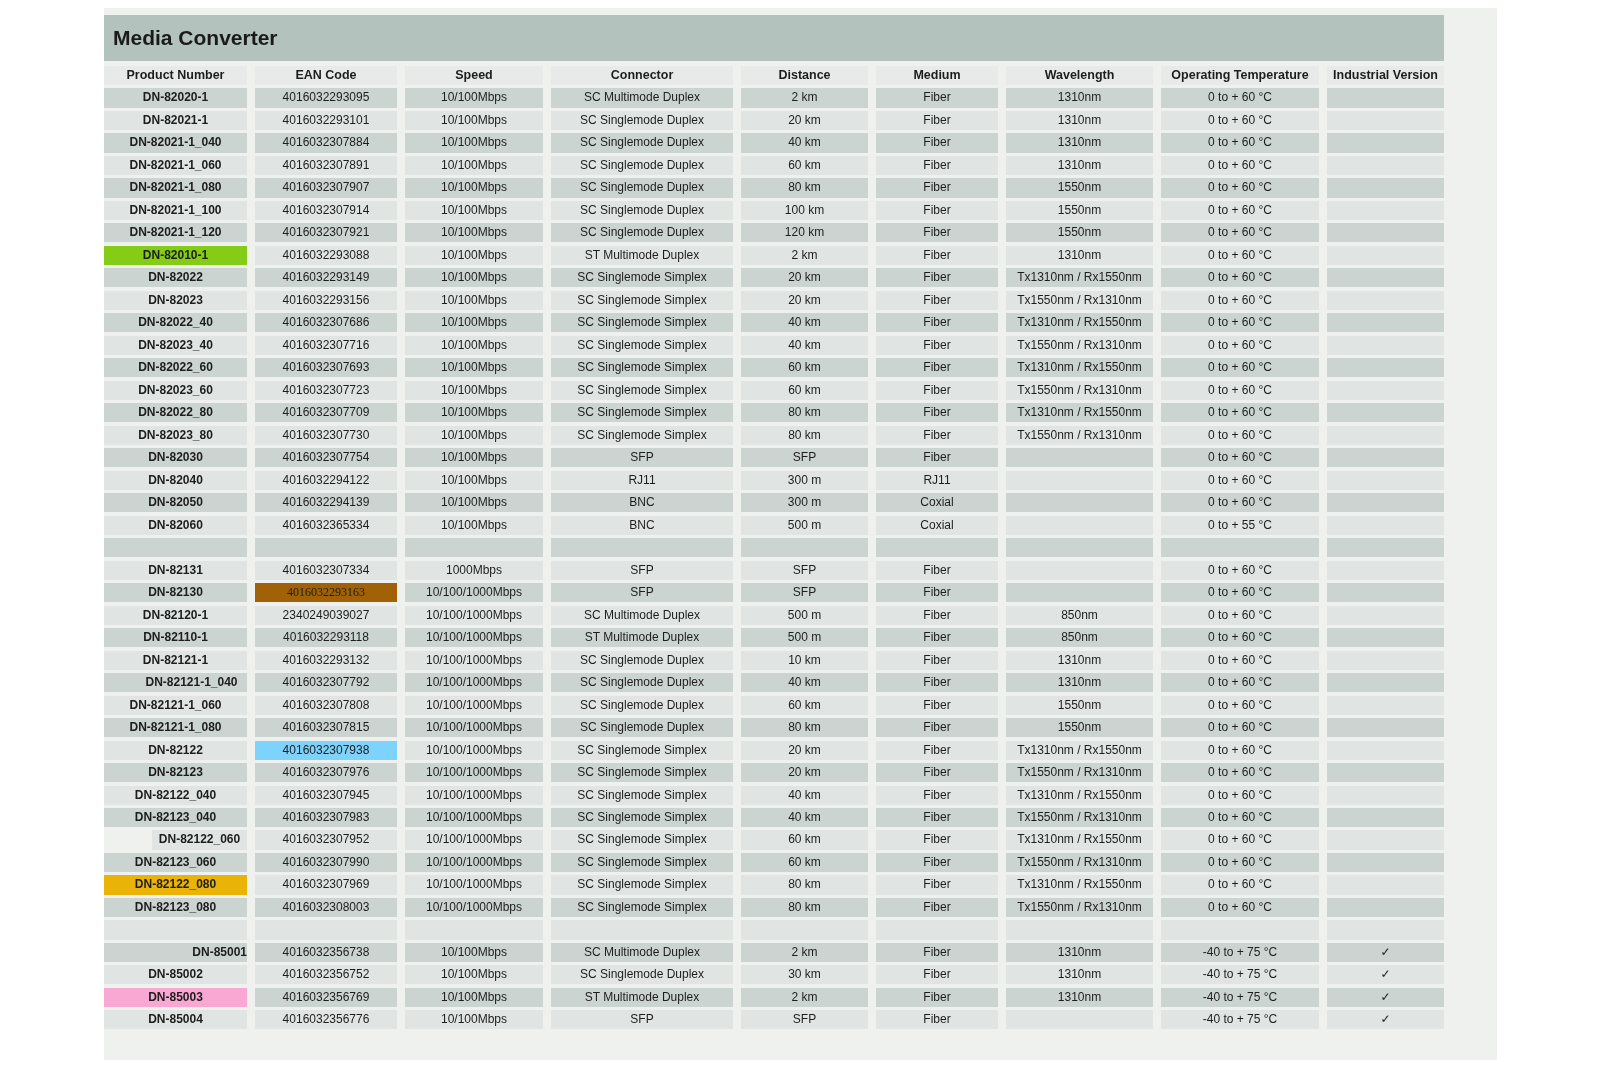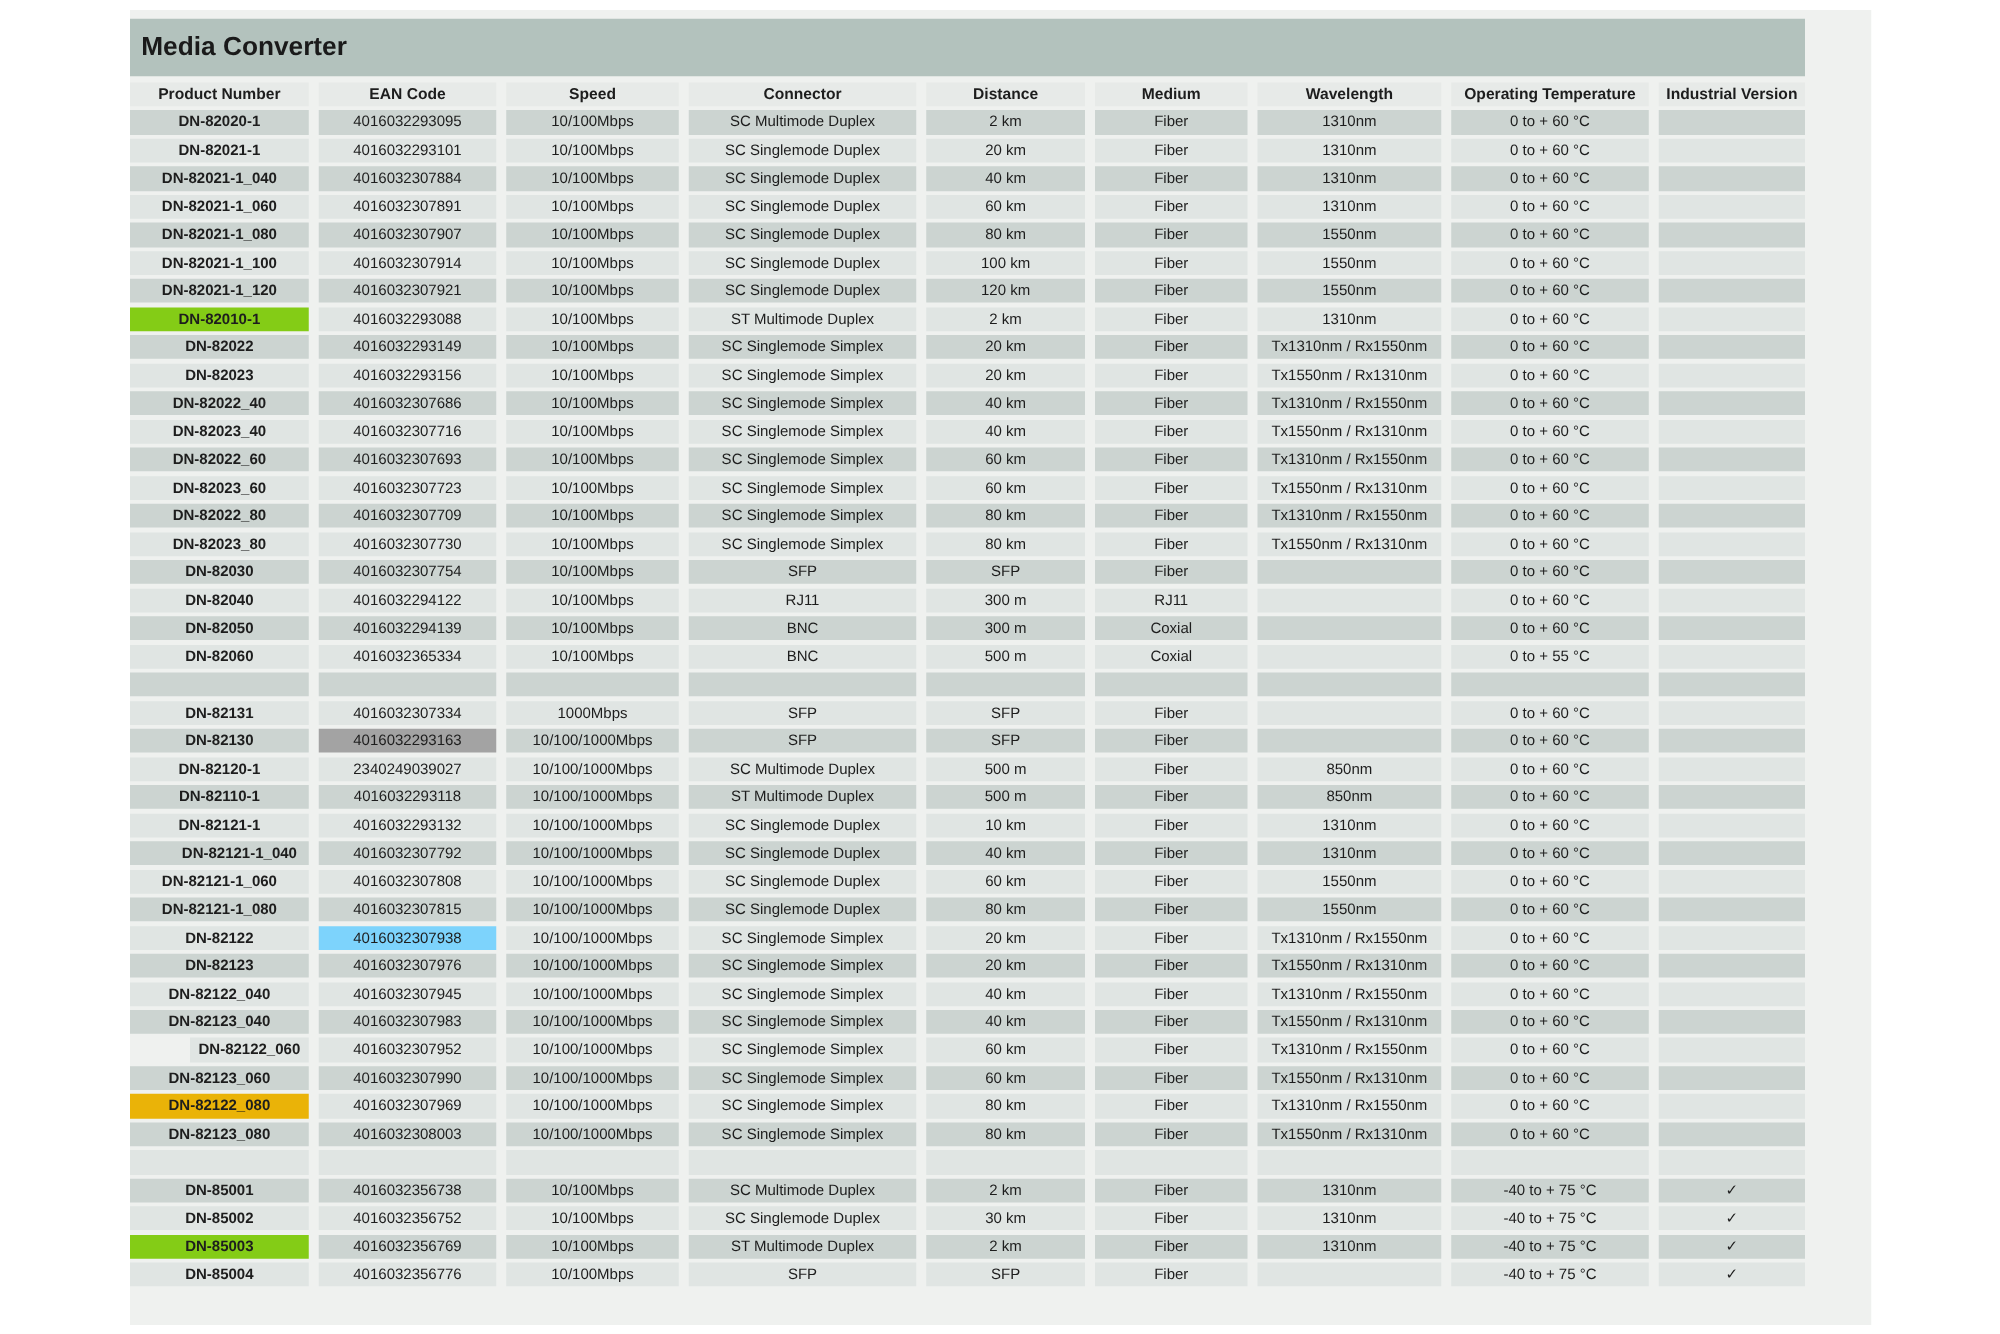--- a/index.html
+++ b/index.html
@@ -310,21 +310,21 @@
           <div class="cell" style="background: rgb(224, 229, 227);">1000Mbps</div>
           <div class="cell" style="background: rgb(224, 229, 227);">SFP</div>
           <div class="cell" style="background: rgb(224, 229, 227);">SFP</div>
           <div class="cell" style="background: rgb(224, 229, 227);">Fiber</div>
           <div class="cell" style="background: rgb(224, 229, 227);"></div>
           <div class="cell" style="background: rgb(224, 229, 227);">0 to + 60 °C</div>
           <div class="cell check" style="background: rgb(224, 229, 227);"></div>
         </div>
         <div class="grid-row row-dark">
           <div class="cell col-product" style="background: rgb(204, 212, 209);">DN-82130</div>
-          <div class="cell" style="background: #a3a3a3;">4016032293163</div>
+          <div class="cell" style="background: #a16207; font-family: Liberation Serif, serif;">4016032293163</div>
           <div class="cell" style="background: rgb(204, 212, 209);">10/100/1000Mbps</div>
           <div class="cell" style="background: rgb(204, 212, 209);">SFP</div>
           <div class="cell" style="background: rgb(204, 212, 209);">SFP</div>
           <div class="cell" style="background: rgb(204, 212, 209);">Fiber</div>
           <div class="cell" style="background: rgb(204, 212, 209);"></div>
           <div class="cell" style="background: rgb(204, 212, 209);">0 to + 60 °C</div>
           <div class="cell check" style="background: rgb(204, 212, 209);"></div>
         </div>
         <div class="grid-row row-light">
           <div class="cell col-product" style="background: rgb(224, 229, 227);">DN-82120-1</div>
@@ -485,21 +485,21 @@
           <div class="cell" style="background: rgb(224, 229, 227);"></div>
           <div class="cell" style="background: rgb(224, 229, 227);"></div>
           <div class="cell" style="background: rgb(224, 229, 227);"></div>
           <div class="cell" style="background: rgb(224, 229, 227);"></div>
           <div class="cell" style="background: rgb(224, 229, 227);"></div>
           <div class="cell" style="background: rgb(224, 229, 227);"></div>
           <div class="cell" style="background: rgb(224, 229, 227);"></div>
           <div class="cell check" style="background: rgb(224, 229, 227);"></div>
         </div>
         <div class="grid-row row-dark">
-          <div class="cell col-product" style="background: rgb(204, 212, 209);">DN-85001</div>
+          <div class="cell col-product" style="background: rgb(204, 212, 209); text-align: right;">DN-85001</div>
           <div class="cell" style="background: rgb(204, 212, 209);">4016032356738</div>
           <div class="cell" style="background: rgb(204, 212, 209);">10/100Mbps</div>
           <div class="cell" style="background: rgb(204, 212, 209);">SC Multimode Duplex</div>
           <div class="cell" style="background: rgb(204, 212, 209);">2 km</div>
           <div class="cell" style="background: rgb(204, 212, 209);">Fiber</div>
           <div class="cell" style="background: rgb(204, 212, 209);">1310nm</div>
           <div class="cell" style="background: rgb(204, 212, 209);">-40 to + 75 °C</div>
           <div class="cell check" style="background: rgb(204, 212, 209);">✓</div>
         </div>
         <div class="grid-row row-light">
@@ -507,21 +507,21 @@
           <div class="cell" style="background: rgb(224, 229, 227);">4016032356752</div>
           <div class="cell" style="background: rgb(224, 229, 227);">10/100Mbps</div>
           <div class="cell" style="background: rgb(224, 229, 227);">SC Singlemode Duplex</div>
           <div class="cell" style="background: rgb(224, 229, 227);">30 km</div>
           <div class="cell" style="background: rgb(224, 229, 227);">Fiber</div>
           <div class="cell" style="background: rgb(224, 229, 227);">1310nm</div>
           <div class="cell" style="background: rgb(224, 229, 227);">-40 to + 75 °C</div>
           <div class="cell check" style="background: rgb(224, 229, 227);">✓</div>
         </div>
         <div class="grid-row row-dark">
-          <div class="cell col-product" style="background: #84cc16; text-align: center;">DN-85003</div>
+          <div class="cell col-product" style="background: #f9a8d4; text-align: center;">DN-85003</div>
           <div class="cell" style="background: rgb(204, 212, 209);">4016032356769</div>
           <div class="cell" style="background: rgb(204, 212, 209);">10/100Mbps</div>
           <div class="cell" style="background: rgb(204, 212, 209);">ST Multimode Duplex</div>
           <div class="cell" style="background: rgb(204, 212, 209);">2 km</div>
           <div class="cell" style="background: rgb(204, 212, 209);">Fiber</div>
           <div class="cell" style="background: rgb(204, 212, 209);">1310nm</div>
           <div class="cell" style="background: rgb(204, 212, 209);">-40 to + 75 °C</div>
           <div class="cell check" style="background: rgb(204, 212, 209);">✓</div>
         </div>
         <div class="grid-row row-light">

